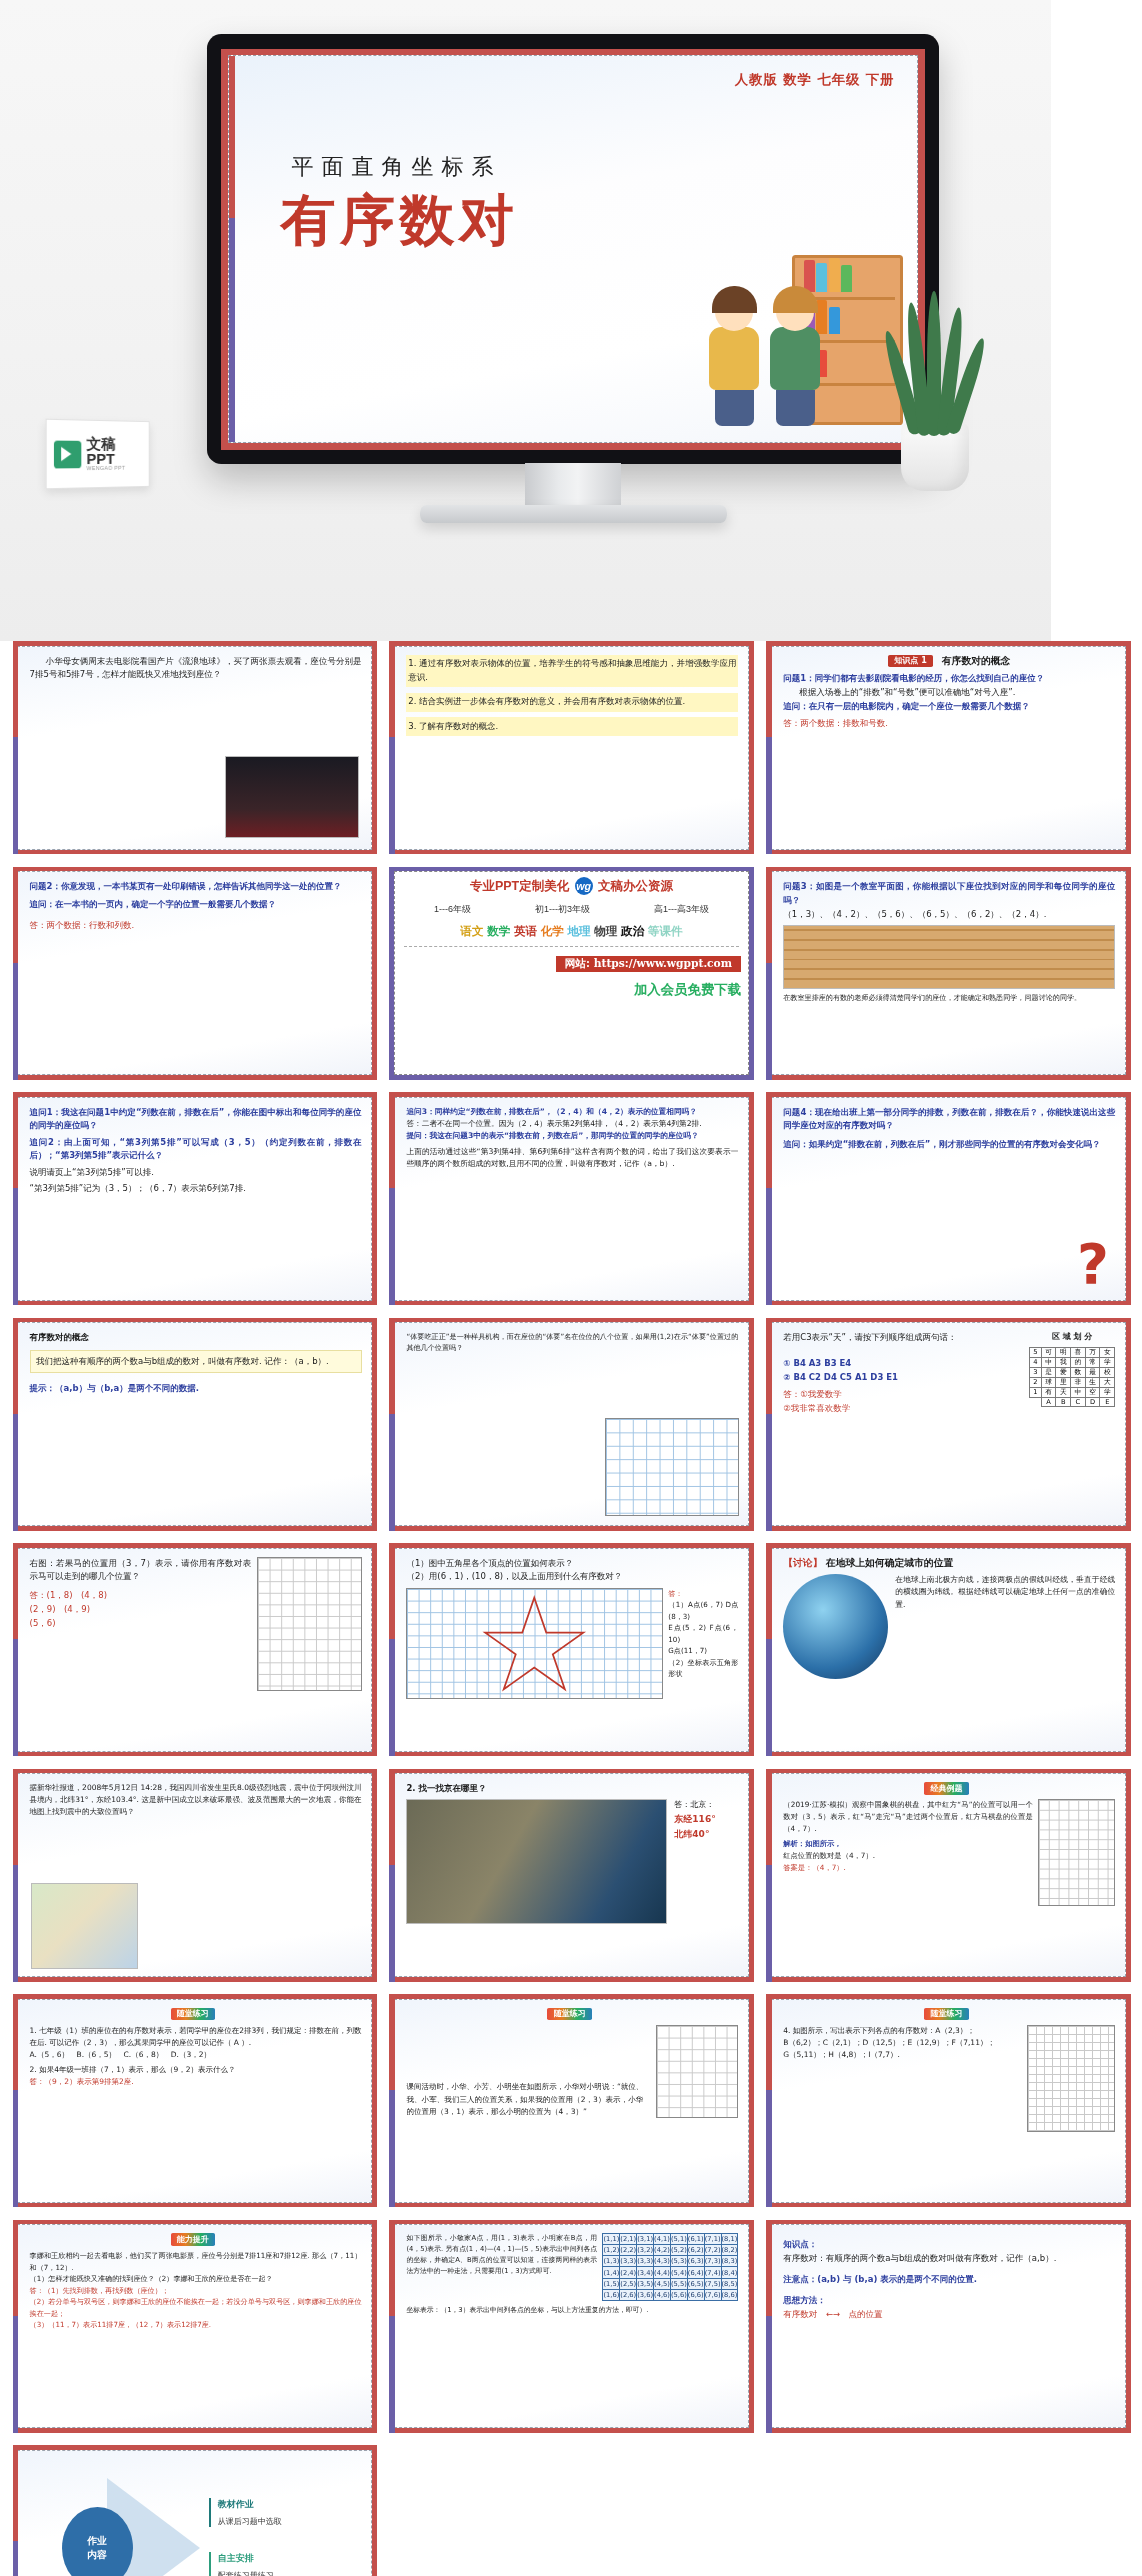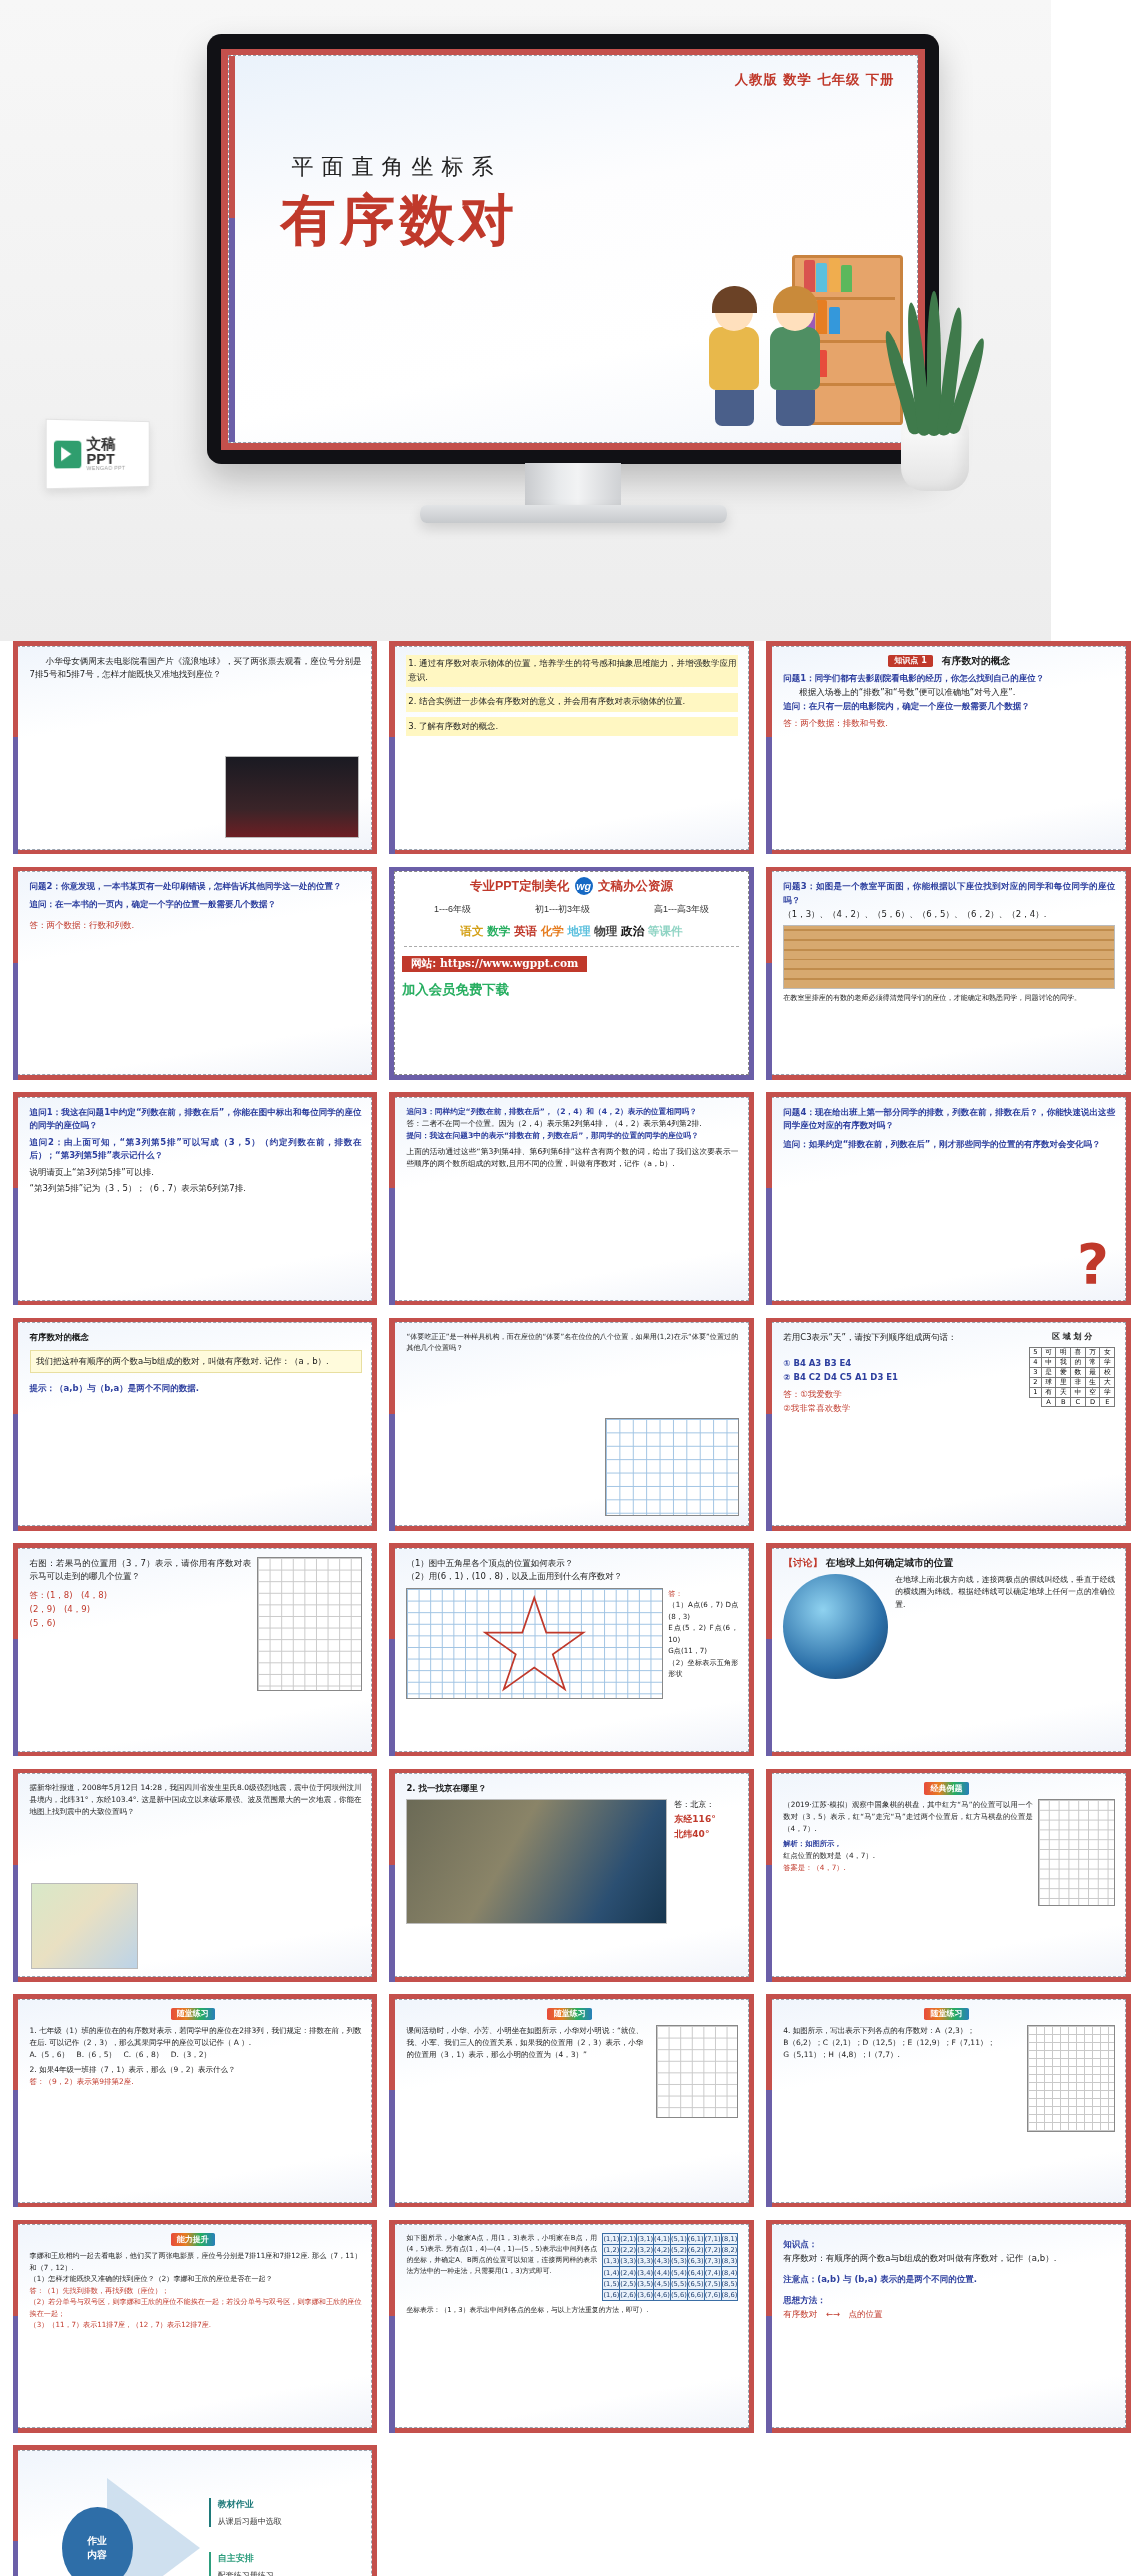--- a/index.html
+++ b/index.html
@@ -185,21 +185,21 @@
                       linear-gradient(90deg,#9fc3e3 0.9px, transparent 0.9px);
   }
 
   
   table.mini { border-collapse: collapse; font-size: 6.7px; }
   table.mini td, table.mini th { border: 0.9px solid #7a7a7a; padding: 0 1.8px; text-align: center; height: 9.8px; }
   table.pair { border-collapse: collapse; font-size: 6.7px; width: 100%; }
   table.pair td { border: 0.9px solid #3b6ea5; background: #eaf2fb; text-align: center; padding: 0.9px 0; color:#1a3a6b; }
 
   
-  .ad { background: #fff; height: 100%; border: 0.9px dashed #888; padding: 5.4px 7.1px; text-align: left; }
+  .ad { background: #fff; height: 100%; border: 0.9px dashed #888; padding: 5.4px 7.1px; text-align: right; }
   .ad-row1 { font-size: 12.5px; font-weight: bold; color: #c0392b; display: flex; align-items: center; justify-content: center; gap: 5.4px; }
   .ad-logo { width: 18px; height: 18px; border-radius: 50%; background: #1669c4; color: #fff; font-size: 10.7px; font-weight: bold; display: flex; align-items: center; justify-content: center; font-style: italic; }
   .ad-row2 { font-size: 9px; color: #333; display: flex; justify-content: space-around; margin-top: 8px; }
   .ad-row3 { font-size: 11.6px; font-weight: bold; margin-top: 8px; display: flex; justify-content: center; gap: 3.6px; }
   .ad-url { margin-top: 9.8px; background: #c0392b; color: #fff; font-size: 10.7px; font-weight: bold; display: inline-block; padding: 0.9px 9px; font-family: "DejaVu Serif", serif;}
   .ad-foot { margin-top: 9px; font-size: 13.4px; font-weight: bold; color: #27ae60; }
 
   
   .hw-wrap { position: relative; height: 100%; }
   .hw-tri { position: absolute; left: 77px; top: 19.6px; width: 0; height: 0;
@@ -578,21 +578,21 @@
       <div class="body-txt" style="font-size:7.5px">A.（5，6）　B.（6，5）　C.（6，8）　D.（3，2）</div>
       <div class="body-txt" style="font-size:7.5px;margin-top:2.7px">2. 如果4年级一班排（7，1）表示，那么（9，2）表示什么？</div>
       <div class="body-txt" style="font-size:7.5px"><span class="rd">答：（9，2）表示第9排第2座.</span></div>
     </div>
   </div>
 
   <div class="thumb">
     <div class="side"></div>
     <div class="page">
       <div class="t-title"><span class="badge multi">随堂练习</span></div>
-      <div style="display:flex;gap:13px;">
+      <div style="display:flex;gap:13px;align-items:flex-end;">
         <div class="body-txt" style="flex:1;font-size:7.5px">课间活动时，小华、小芳、小明坐在如图所示，小华对小明说：“就位、我、小军、我们三人的位置关系，如果我的位置用（2，3）表示，小华的位置用（3，1）表示，那么小明的位置为（4，3）”</div>
         <div class="cgrid" style="width:82px;height:93px;background-size:11.6px 11.6px;"></div>
       </div>
     </div>
   </div>
 
   <div class="thumb">
     <div class="side"></div>
     <div class="page">
       <div class="t-title"><span class="badge multi">随堂练习</span></div>

